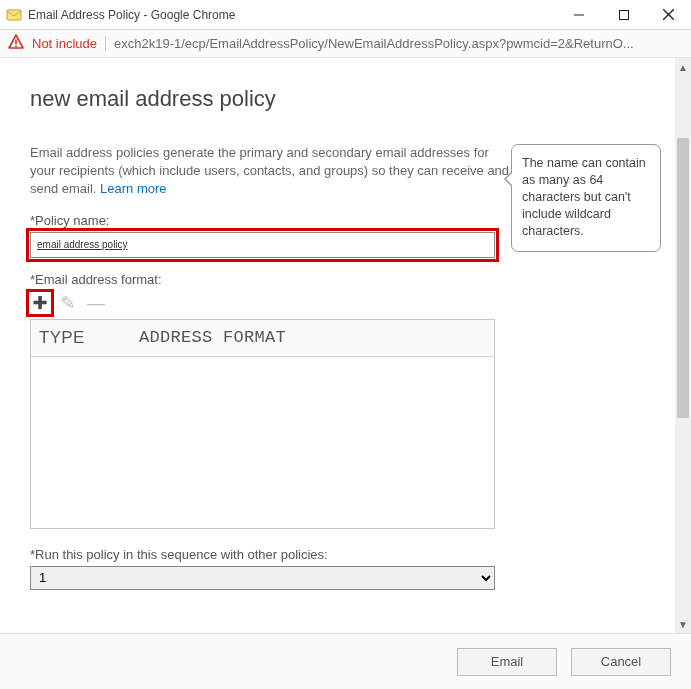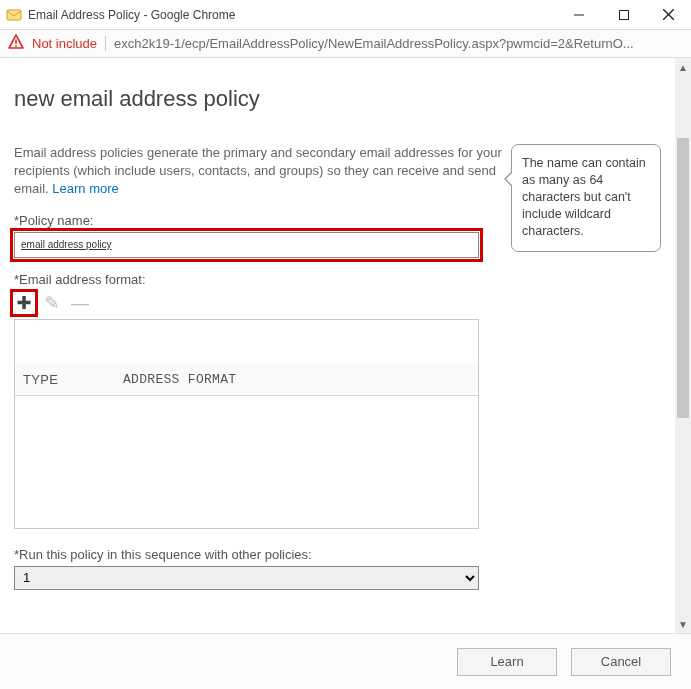--- a/index.html
+++ b/index.html
@@ -72,21 +72,21 @@
     flex: 1;
   }
   .content-wrap {
     position: relative;
     height: calc(100% - 30px - 28px);
     overflow: hidden;
   }
   .scroll-area {
     position: absolute;
     top: 0; left: 0; right: 16px; bottom: 56px;
-    padding: 12px 14px 0 14px;
+    padding: 12px 14px 0 30px;
     overflow: hidden;
   }
   .page-title {
     font-size: 22px;
     font-weight: 300;
     color: #444;
     margin: 16px 0 32px 0;
   }
   .main-cols {
     display: flex;
@@ -147,24 +147,23 @@
     width: 100%;
     max-width: 465px;
     border: 1px solid #c9c9c9;
     height: 210px;
     background: #fff;
   }
   .grid-header {
     display: flex;
     border-bottom: 1px solid #d6d6d6;
     background: #fafafa;
-    font-size: 13px;
+    font-size: 17px;
     color: #555;
     letter-spacing: 0.3px;
-    margin-top: 44px;
   }
   .grid-header .col1 {
     width: 100px;
     padding: 8px 8px;
   }
   .grid-header .col2 {
     flex: 1;
     padding: 8px 8px;
     font-family: Liberation Mono, monospace;
   }
@@ -355,16 +354,16 @@
 
   <div class="scrollbar">
     <div class="sb-arrow">▲</div>
     <div class="sb-track">
       <div class="sb-thumb"></div>
     </div>
     <div class="sb-arrow" style="position:absolute;bottom:0;left:0;right:0;">▼</div>
   </div>
 
   <div class="footer">
-    <button class="btn">Learn</button>
+    <button class="btn">Email</button>
     <button class="btn">Cancel</button>
   </div>
 </div>
 
 </body></html>

